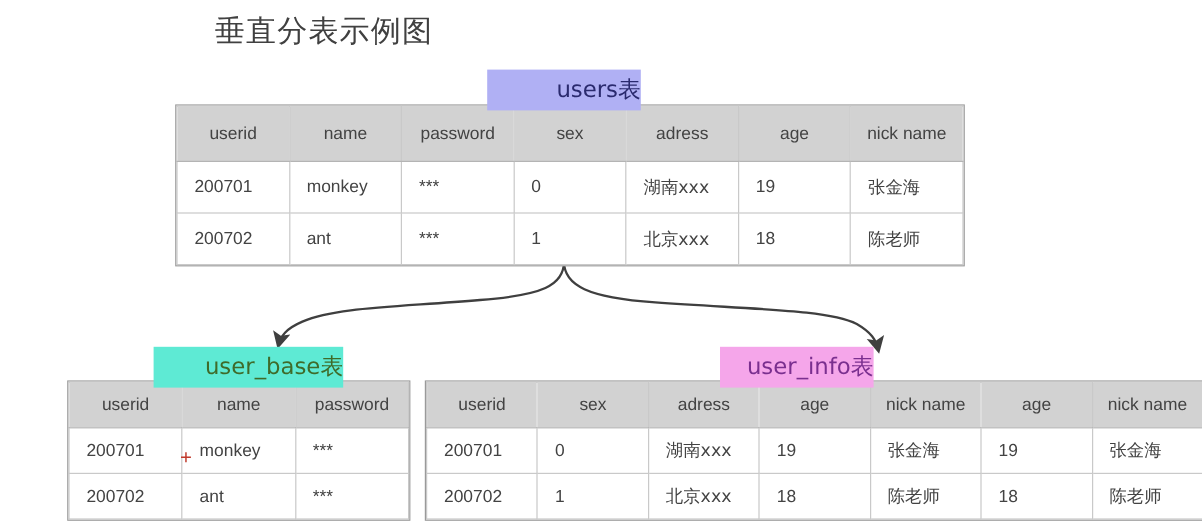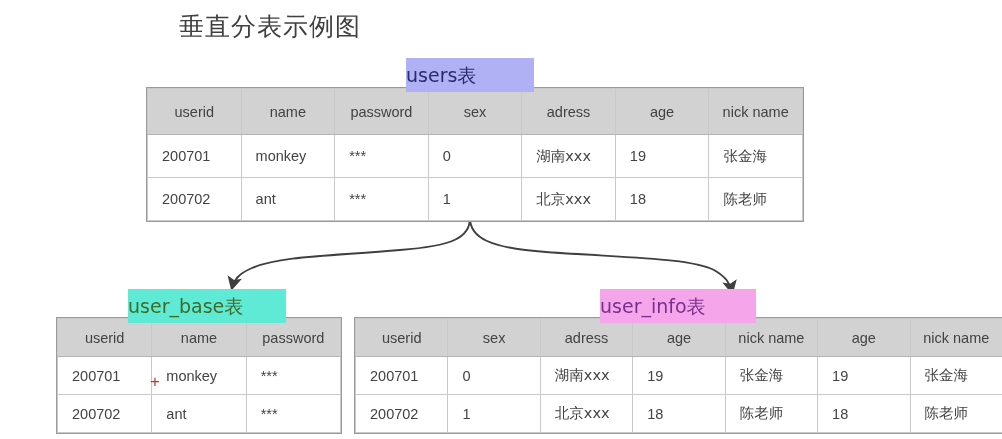--- a/index.html
+++ b/index.html
@@ -70,39 +70,39 @@
 
   
   #tbl-user-info { left: 355px; top: 318px; width: 640px; }
   #tbl-user-info th, #tbl-user-info td { width: 91.43px; }
   #tbl-user-info th { height: 37px; }
   #tbl-user-info td { height: 37px; }
 
   
   .tbl-label {
     position: absolute;
-    text-align: left;
+    text-align: right;
     font-size: 19px;
     line-height: 34px;
     height: 34px;
     white-space: nowrap;
     font-family: "DejaVu Sans", sans-serif;
   }
   #label-users {
     left: 406px; top: 58px; width: 128px;
     background: #b0b0f4;
     color: #2a2a6e;
   }
   #label-user-base {
     left: 128px; top: 289px; width: 158px;
     background: #5eead4;
     color: #3f6b2a;
   }
   #label-user-info {
-    left: 600px; top: 289px; width: 156px;
+    left: 600px; top: 289px; width: 128px;
     background: #f5a6ea;
     color: #7a2f8f;
   }
 
   
   #arrows {
     position: absolute;
     left: 0; top: 0;
     width: 1002px; height: 439px;
     pointer-events: none;

